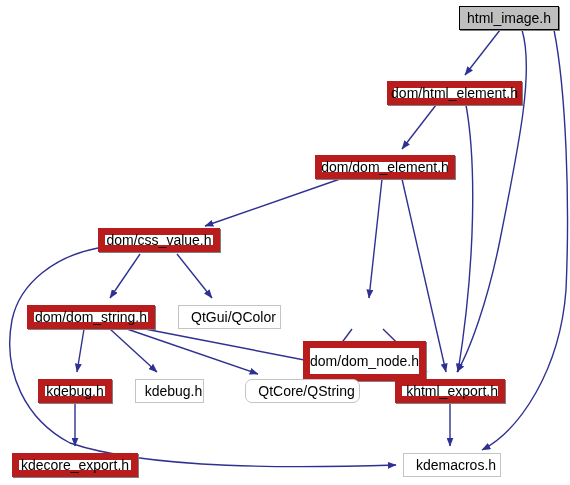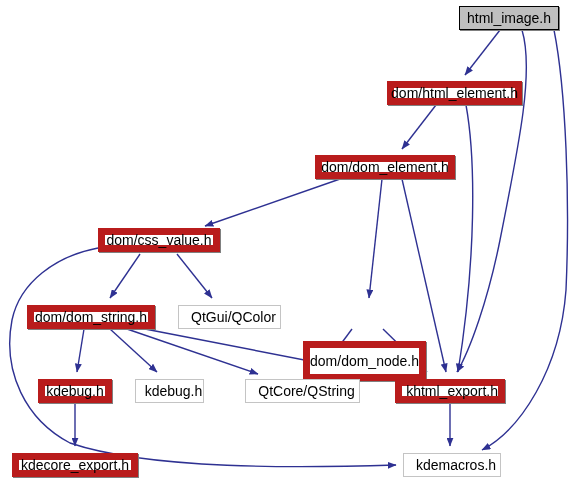--- a/index.html
+++ b/index.html
@@ -138,21 +138,21 @@
   </div>
 
   <div class="node solid" style="left:38px; top:379px; width:74px; height:24px;">
     <span class="node-label">kdebug.h</span>
   </div>
 
   <div class="node ext" style="left:135px; top:379px; width:69px; height:24px;">
     <span class="node-label">kdebug.h</span>
   </div>
 
-  <div class="node ext" style="left:245px; top:379px; width:115px; height:24px;">
+  <div class="node ext" style="left:245px; top:379px; width:115px; height:24px;border-radius:7px;">
     <span class="node-label">QtCore/QString</span>
   </div>
 
   <div class="node solid" style="left:395px; top:379px; width:110px; height:24px;justify-content:flex-end;">
     <span class="node-label">khtml_export.h</span>
   </div>
 
   <div class="node ext" style="left:403px; top:453px; width:98px; height:24px;">
     <span class="node-label">kdemacros.h</span>
   </div>

